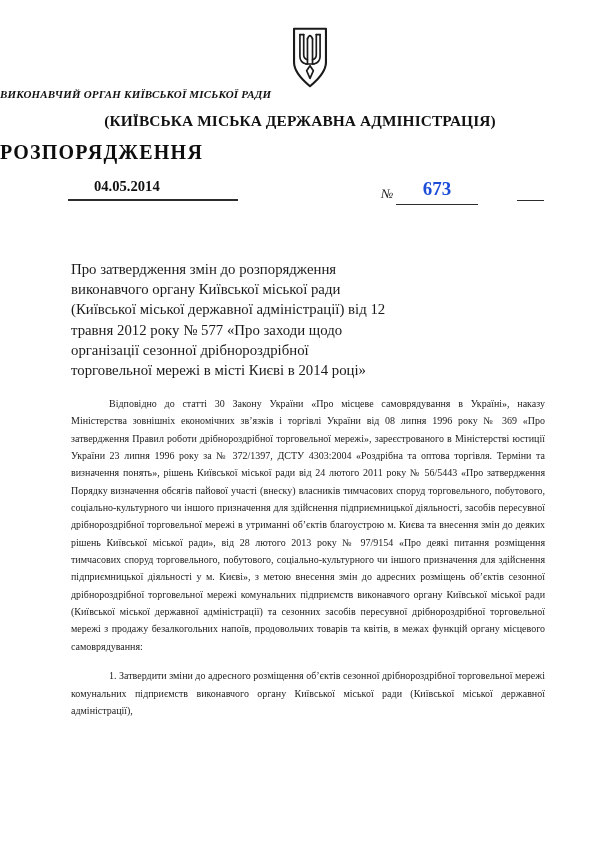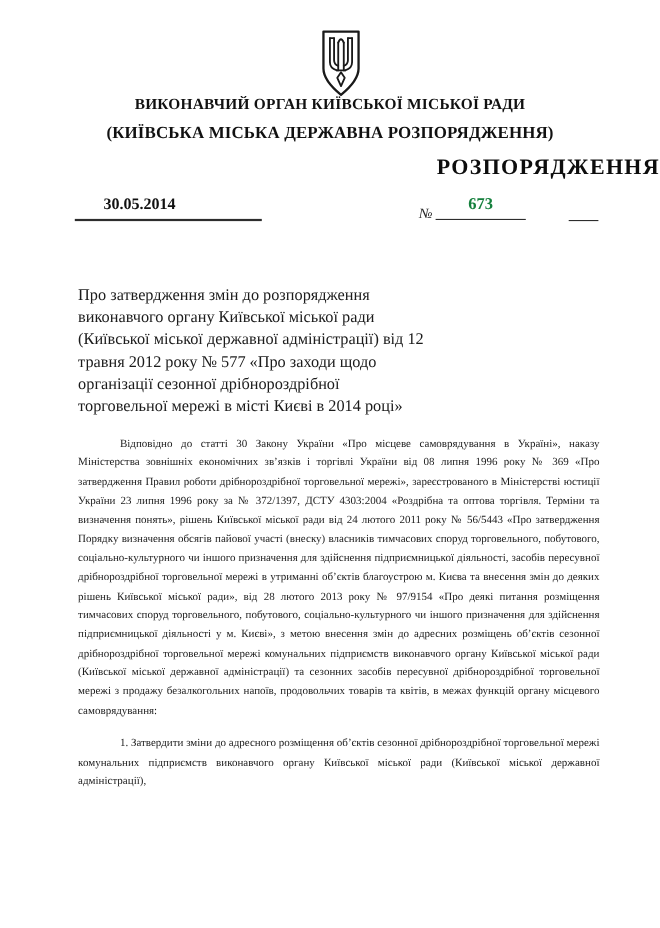--- a/index.html
+++ b/index.html
@@ -20,39 +20,39 @@
     position: absolute;
     left: 289px;
     top: 27px;
     width: 42px;
     height: 61px;
   }
   .emblem svg { width: 100%; height: 100%; }
   .org-line1 {
     position: absolute;
     top: 88px; left: 0; width: 100%;
-    text-align: center;
     font-weight: bold;
-    font-size: 14px;
+    font-size: 11px;
     letter-spacing: 0.2px;
     color: #111;
+    font-style: italic;
   }
   .org-line2 {
     position: absolute;
     top: 112px; left: 0; width: 100%;
     text-align: center;
     font-weight: bold;
     font-size: 15.4px;
     letter-spacing: 0.1px;
     color: #111;
   }
   .doc-type {
     position: absolute;
     top: 141px; left: 0; width: 100%;
-    text-align: right;
+    text-align: left;
     font-weight: bold;
     font-size: 20px;
     letter-spacing: 1.2px;
     color: #0d0d0d;
   }
   .date-field {
     position: absolute;
     left: 68px; top: 178px;
     width: 170px;
     font-weight: bold;
@@ -68,24 +68,24 @@
     font-size: 13px;
     font-style: italic;
     color: #222;
   }
   .num-field {
     position: absolute;
     left: 396px; top: 178px;
     width: 82px;
     text-align: center;
     font-weight: bold;
-    font-size: 15px;
+    font-size: 19px;
     padding-bottom: 4px;
     border-bottom: 1.6px solid #2d2d2d;
-    color: #15803d;
+    color: #1d4ed8;
   }
   .num-dash {
     position: absolute;
     left: 517px; top: 200px;
     width: 27px; height: 0;
     border-bottom: 1.6px solid #2d2d2d;
   }
   .subject {
     position: absolute;
     left: 71px; top: 259px;
@@ -125,24 +125,24 @@
         <path d="M44 28 V88"></path>
         <path d="M56 28 V88"></path>
         <path d="M44 28 Q50 13 56 28"></path>
         <path d="M41 88 H59"></path>
         <path d="M50 92 L58 104 L50 122 L42 104 Z"></path>
       </g>
     </svg>
   </div>
 
   <div class="org-line1">ВИКОНАВЧИЙ ОРГАН КИЇВСЬКОЇ МІСЬКОЇ РАДИ</div>
-  <div class="org-line2">(КИЇВСЬКА МІСЬКА ДЕРЖАВНА РОЗПОРЯДЖЕННЯ)</div>
+  <div class="org-line2">(КИЇВСЬКА МІСЬКА ДЕРЖАВНА АДМІНІСТРАЦІЯ)</div>
   <div class="doc-type">РОЗПОРЯДЖЕННЯ</div>
 
-  <div class="date-field">30.05.2014</div>
+  <div class="date-field">04.05.2014</div>
   <div class="num-label">№</div>
   <div class="num-field">673</div>
   <div class="num-dash"></div>
 
   <div class="subject">Про затвердження змін до розпорядження виконавчого органу Київської міської ради (Київської міської державної адміністрації) від 12 травня 2012 року № 577 «Про заходи щодо організації сезонної дрібнороздрібної торговельної мережі в місті Києві в 2014 році»</div>
 
   <div class="body-text">
     <p>Відповідно до статті 30 Закону України «Про місцеве самоврядування в Україні», наказу Міністерства зовнішніх економічних зв’язків і торгівлі України від 08 липня 1996 року № 369 «Про затвердження Правил роботи дрібнороздрібної торговельної мережі», зареєстрованого в Міністерстві юстиції України 23 липня 1996 року за № 372/1397, ДСТУ 4303:2004 «Роздрібна та оптова торгівля. Терміни та визначення понять», рішень Київської міської ради від 24 лютого 2011 року № 56/5443 «Про затвердження Порядку визначення обсягів пайової участі (внеску) власників тимчасових споруд торговельного, побутового, соціально-культурного чи іншого призначення для здійснення підприємницької діяльності, засобів пересувної дрібнороздрібної торговельної мережі в утриманні об’єктів благоустрою м. Києва та внесення змін до деяких рішень Київської міської ради», від 28 лютого 2013 року № 97/9154 «Про деякі питання розміщення тимчасових споруд торговельного, побутового, соціально-культурного чи іншого призначення для здійснення підприємницької діяльності у м. Києві», з метою внесення змін до адресних розміщень об’єктів сезонної дрібнороздрібної торговельної мережі комунальних підприємств виконавчого органу Київської міської ради (Київської міської державної адміністрації) та сезонних засобів пересувної дрібнороздрібної торговельної мережі з продажу безалкогольних напоїв, продовольчих товарів та квітів, в межах функцій органу місцевого самоврядування:</p>
     <p>1. Затвердити зміни до адресного розміщення об’єктів сезонної дрібнороздрібної торговельної мережі комунальних підприємств виконавчого органу Київської міської ради (Київської міської державної адміністрації),</p>
   </div>

